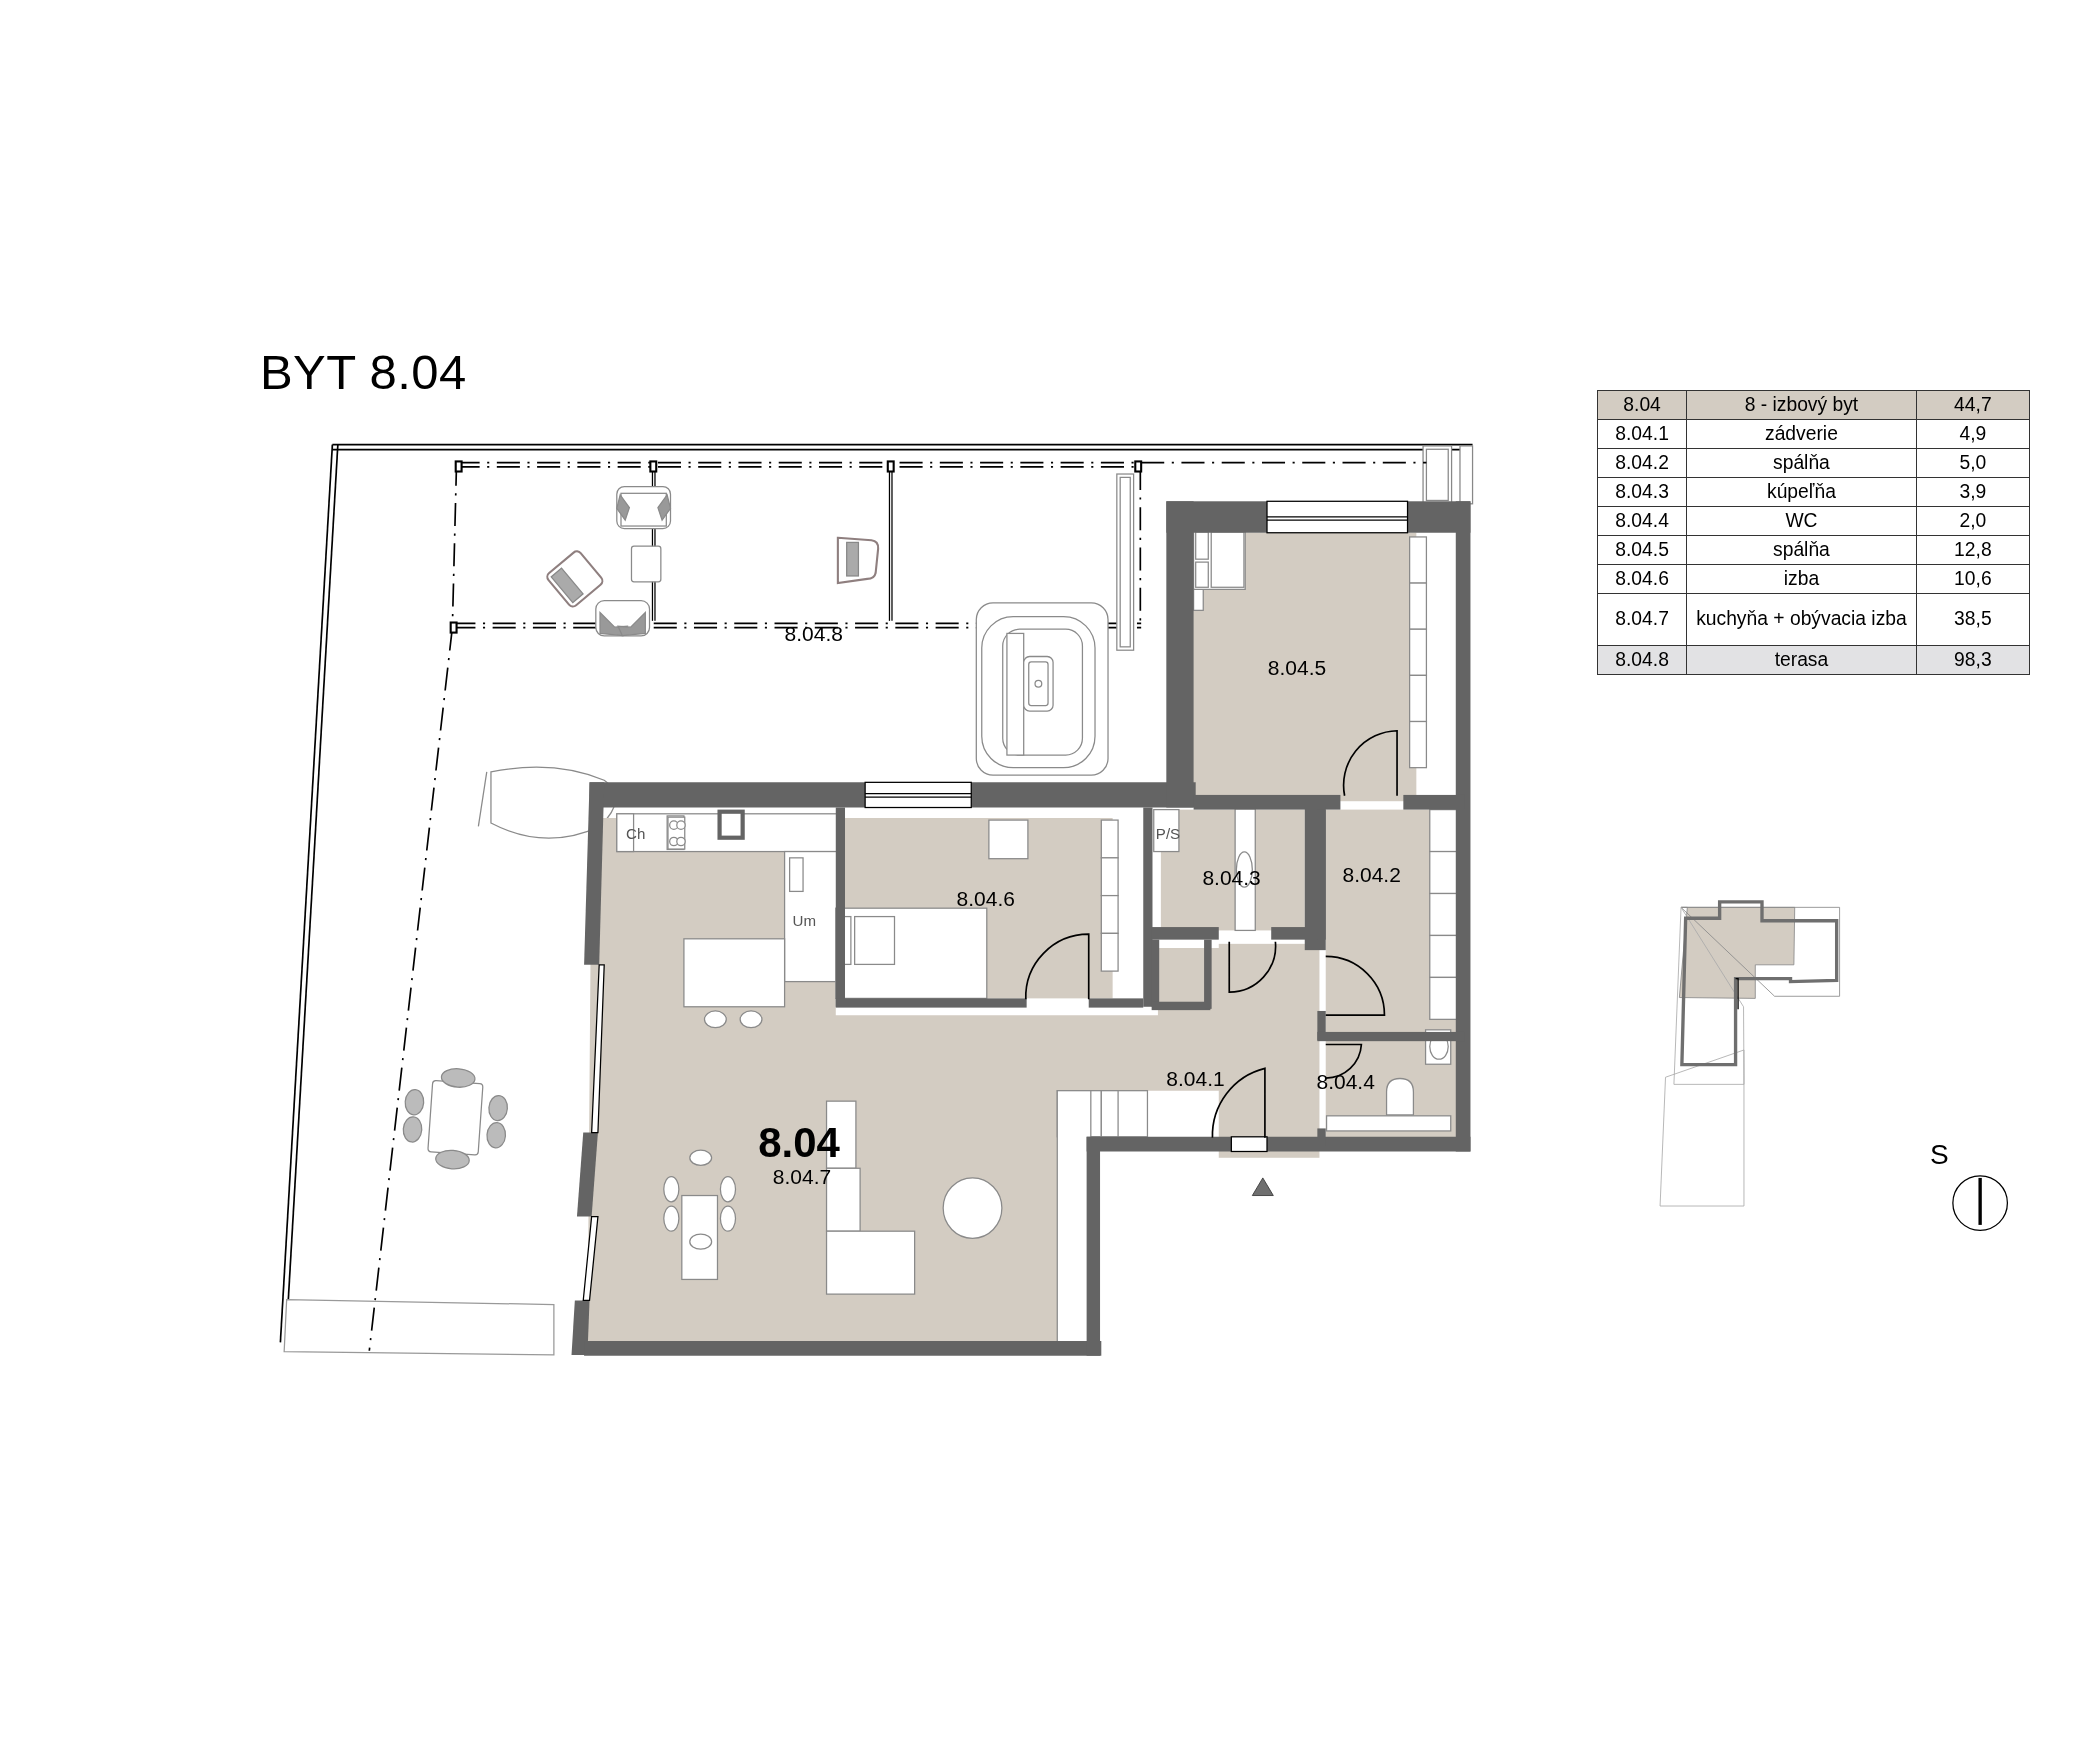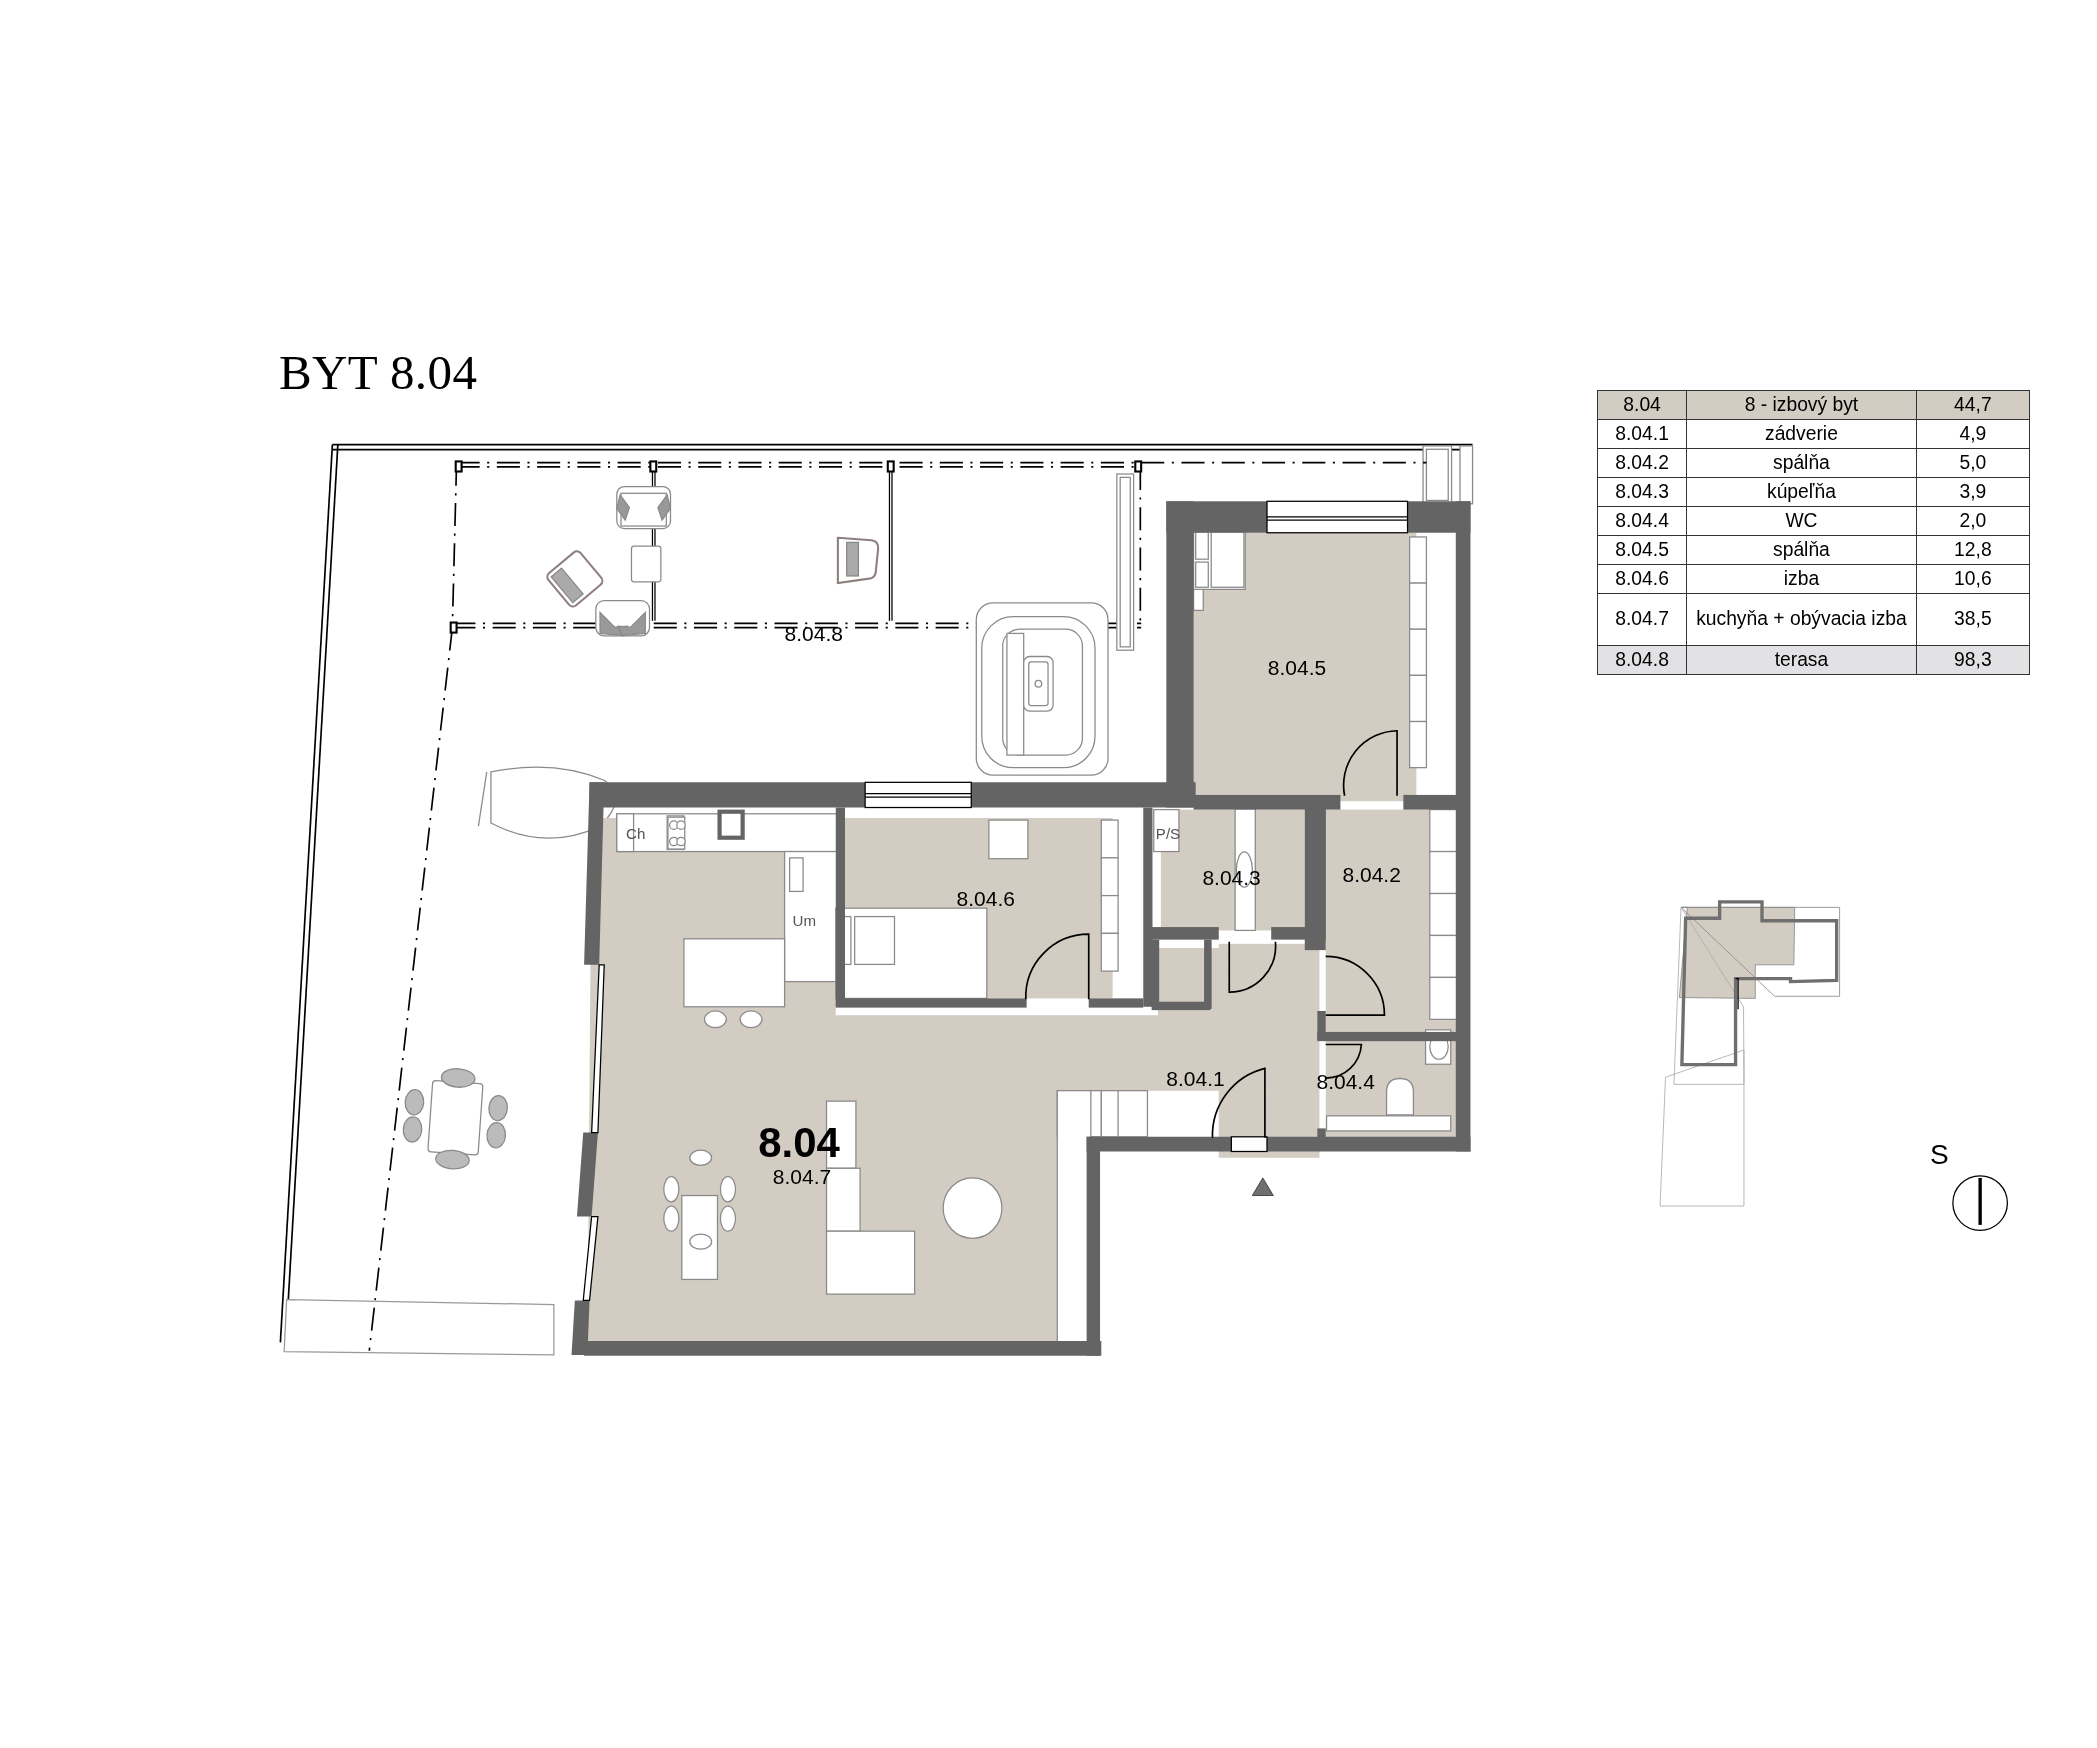--- a/index.html
+++ b/index.html
@@ -1,19 +1,19 @@
 <!DOCTYPE html>
 <html style="font-size:6.7px"><head>
 <meta charset="utf-8">
 <style>
   html, body { margin:0; padding:0; background:#ffffff; }
   body { width:2185px; height:1748px; position:relative; overflow:hidden;
          font-family:"Liberation Sans", sans-serif; color:#000; }
-  #title { position:absolute; left:279px; top:348px; font-size:49px; font-weight:400;
-           letter-spacing:0.4px; line-height:1;font-family:Liberation Serif, serif; }
+  #title { position:absolute; left:260px; top:348px; font-size:49px; font-weight:400;
+           letter-spacing:0.4px; line-height:1; }
   #plan { position:absolute; left:0; top:0; width:2185px; height:1748px; }
   #plan text { font-family:"Liberation Sans", sans-serif; }
   .lbl { font-size:50px; fill:#000; }
   .lbl-sm { font-size:36px; fill:#555; }
   .lbl-big { font-size:100px; font-weight:700; fill:#000; }
   #schedule { position:absolute; left:1597px; top:390px; width:433px;
               border-collapse:collapse; font-size:19.3px; }
   #schedule td { border:1.3px solid #333; text-align:center; padding:0; line-height:1.05; }
   #schedule td.c1 { width:84px; }
   #schedule td.c2 { width:218px; }

